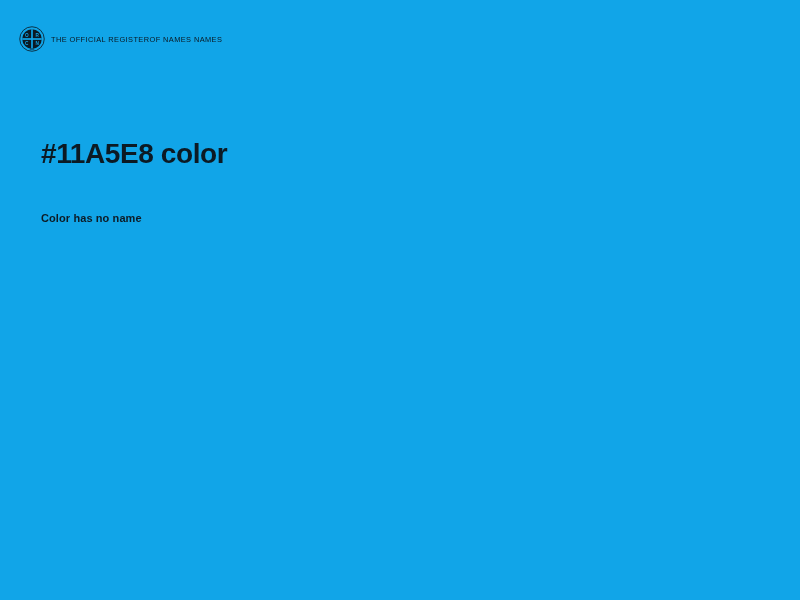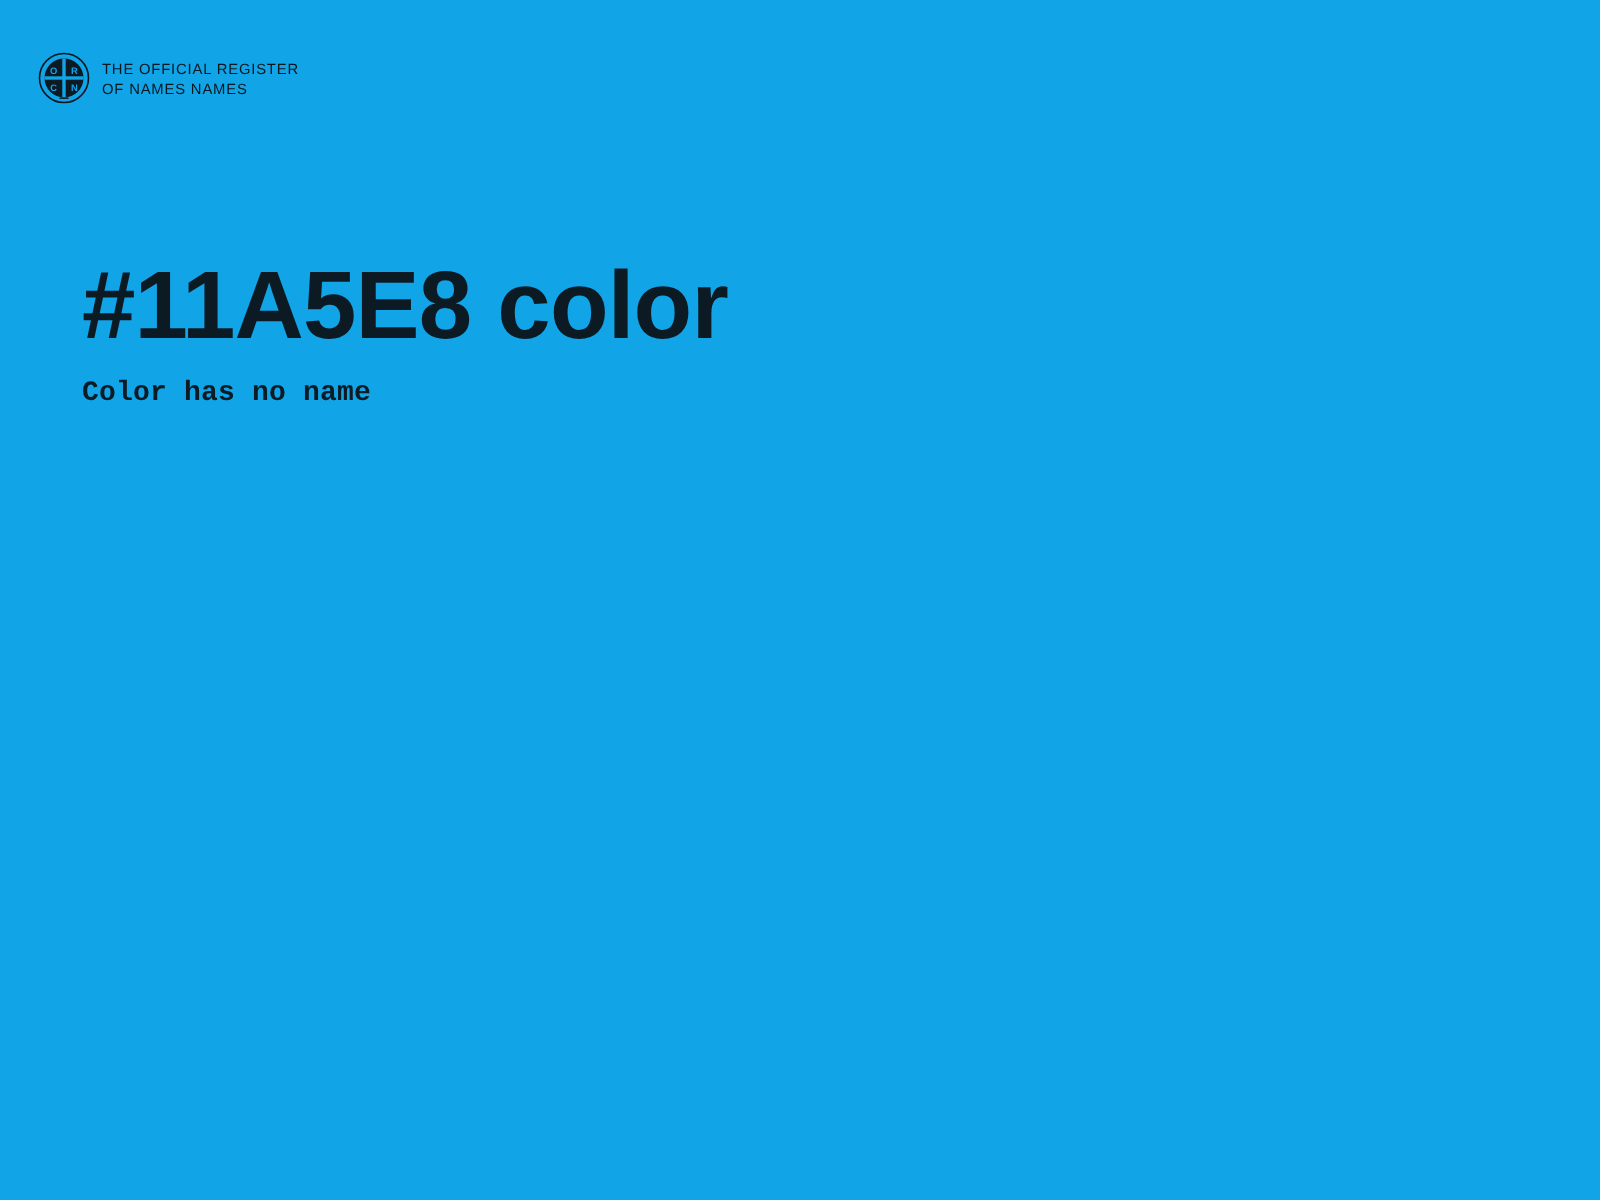--- a/index.html
+++ b/index.html
@@ -29,21 +29,21 @@
 
   .brand-seal {
     width: 26px;
     height: 26px;
     flex: 0 0 26px;
     display: block;
   }
 
   .brand-text {
     display: flex;
-    flex-direction: column;
+    flex-direction: row;
     justify-content: flex-start;
     padding-top: 1px;
   }
 
   .brand-line {
     font-family: "Liberation Sans", sans-serif;
     font-size: 7.4px;
     line-height: 10px;
     letter-spacing: 0.42px;
     color: #0a1720;
@@ -53,32 +53,32 @@
 
   
   .color-block {
     position: absolute;
     left: 41px;
     top: 131px;
   }
 
   .color-title {
     font-family: "Liberation Sans", sans-serif;
-    font-size: 48px;
+    font-size: 28px;
     line-height: 46px;
     font-weight: bold;
     color: #0c1a24;
     letter-spacing: -0.4px;
     white-space: nowrap;
   }
 
   .color-subtitle {
-    margin-top: 15px;
-    font-family: Liberation Mono, monospace;
-    font-size: 14px;
+    margin-top: 36px;
+    font-family: Liberation Sans, sans-serif;
+    font-size: 11px;
     line-height: 11px;
     font-weight: bold;
     color: #0d1b25;
     letter-spacing: 0.1px;
     white-space: nowrap;
   }
 </style>
 </head>
 <body style="background-color: rgb(17, 165, 232);">
 

